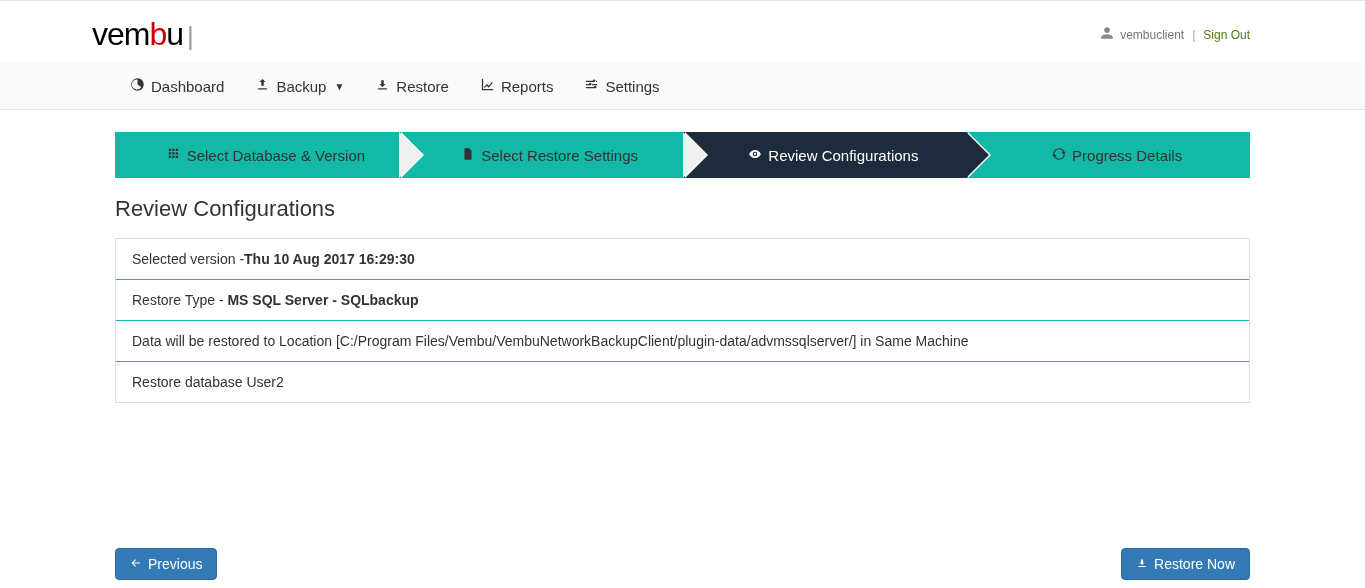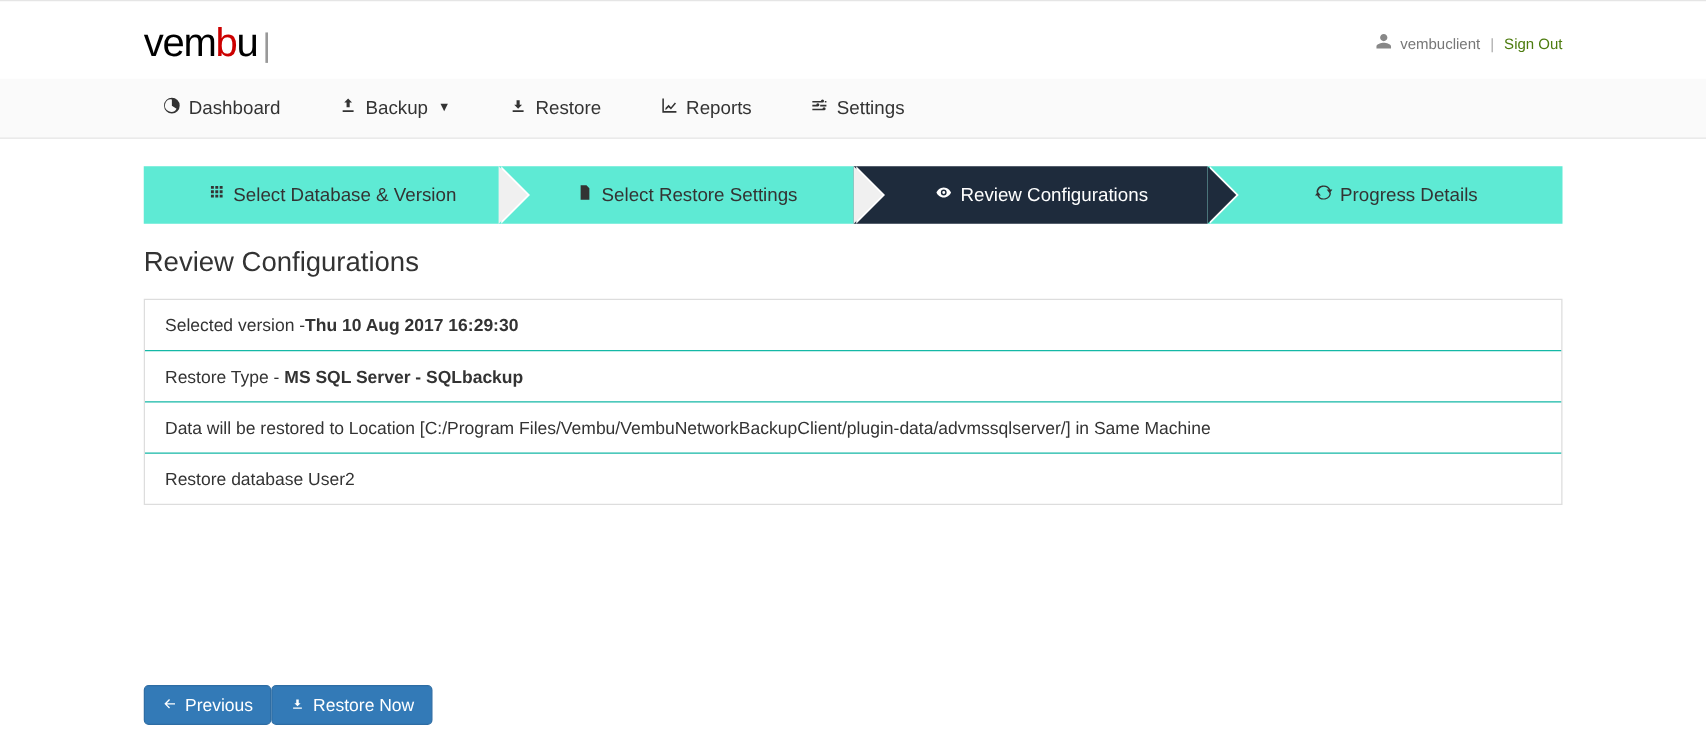--- a/index.html
+++ b/index.html
@@ -6,41 +6,41 @@
     body {
       font-family: "Helvetica Neue", Helvetica, Arial, sans-serif;
       font-size: 14px;
       color: #333;
       background: #fff;
     }
     .header {
       display: flex;
       justify-content: space-between;
       align-items: center;
-      padding: 15px 115px 10px 115px;
+      padding: 15px 115px 10px 92px;
       border-top: 1px solid #e5e5e5;
     }
     .logo-wrap { display: flex; align-items: baseline; }
     .logo-text {
       font-size: 32px;
       font-weight: 400;
       letter-spacing: -1px;
       color: #000;
     }
     .logo-b { color: #c00; position: relative; top: 0; }
     .divider-pipe { color: #999; margin: 0 4px; font-size: 26px; font-weight: 300; }
     .product-name { font-size: 22px; color: #333; font-weight: 400; }
     .header-right { display: flex; align-items: center; gap: 6px; color: #777; font-size: 12px; }
     .user-icon, .dropdown-caret, .step-icon, .nav-icon, .btn-icon { display: inline-block; vertical-align: middle; }
     .signout-divider { color: #aaa; margin: 0 2px; }
     .signout-link { color: #4d7c0f; cursor: pointer; }
     
     .nav {
       display: flex;
-      gap: 47px;
+      gap: 31px;
       padding: 14px 0 14px 130px;
       border-bottom: 1px solid #e5e5e5;
       background: #fafafa;
       align-items: center;
     }
     .nav-item {
       display: flex;
       align-items: center;
       gap: 6px;
       color: #333;
@@ -57,21 +57,21 @@
       width: 100%;
       margin-bottom: 18px;
     }
     .wizard-step {
       flex: 1;
       display: flex;
       align-items: center;
       justify-content: center;
       gap: 6px;
       height: 46px;
-      background: #5eead4;
+      background: #14b8a6;
       color: #333;
       position: relative;
       font-size: 15px;
       padding-left: 18px;
     }
     .wizard-step::after {
       content: '';
       position: absolute;
       right: -23px;
       top: 0;
@@ -115,21 +115,21 @@
       padding: 12px 16px;
       border-bottom: 1px solid #14b8a6;
       font-size: 14px;
       color: #333;
     }
     .config-row:last-child { border-bottom: none; }
     .config-bold { font-weight: 700; }
     
     .footer-actions {
       display: flex;
-      justify-content: flex-start;
+      justify-content: space-between;
       padding: 0 115px;
       position: absolute;
       bottom: 8px;
       left: 0;
       right: 0;
     }
     .btn {
       display: inline-flex;
       align-items: center;
       gap: 6px;

